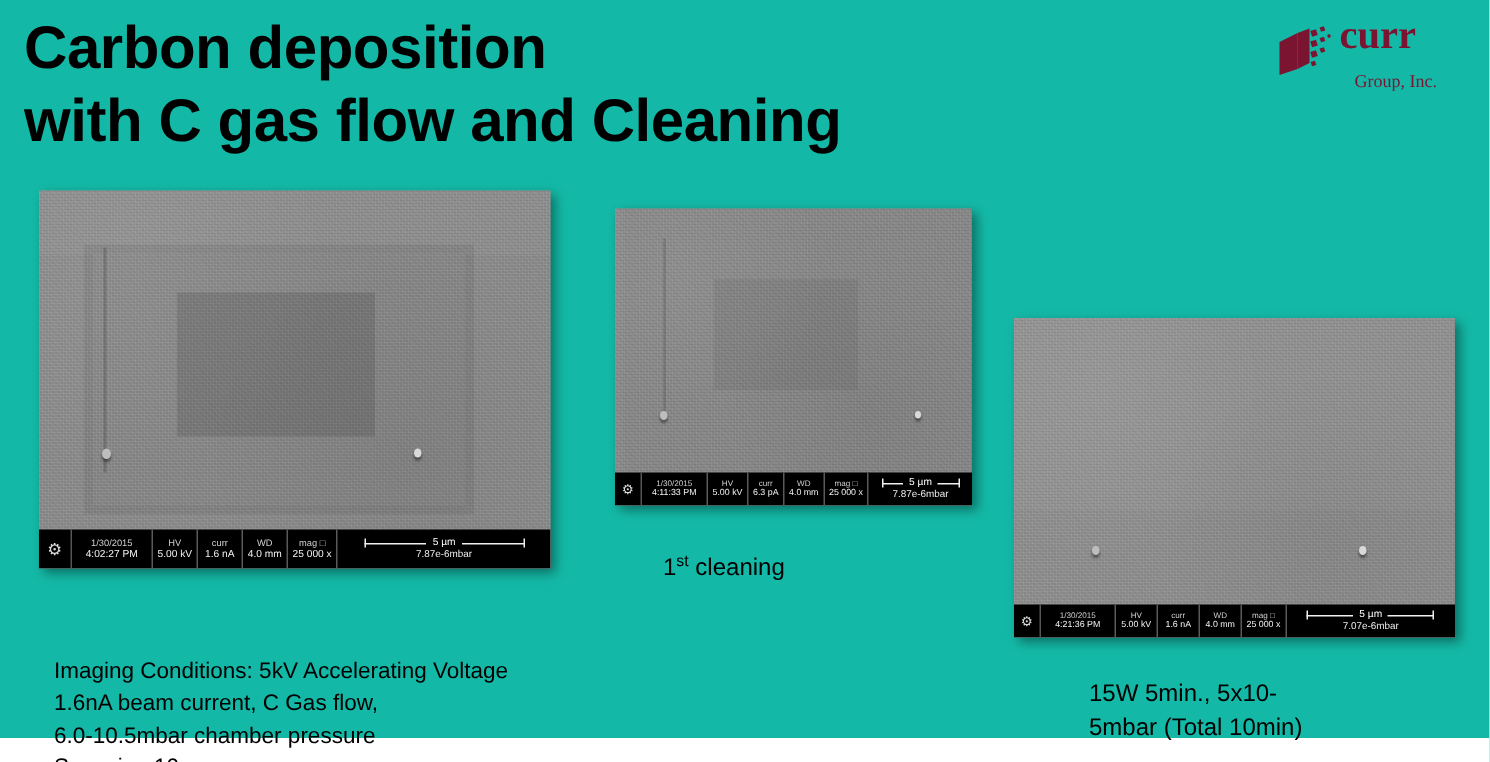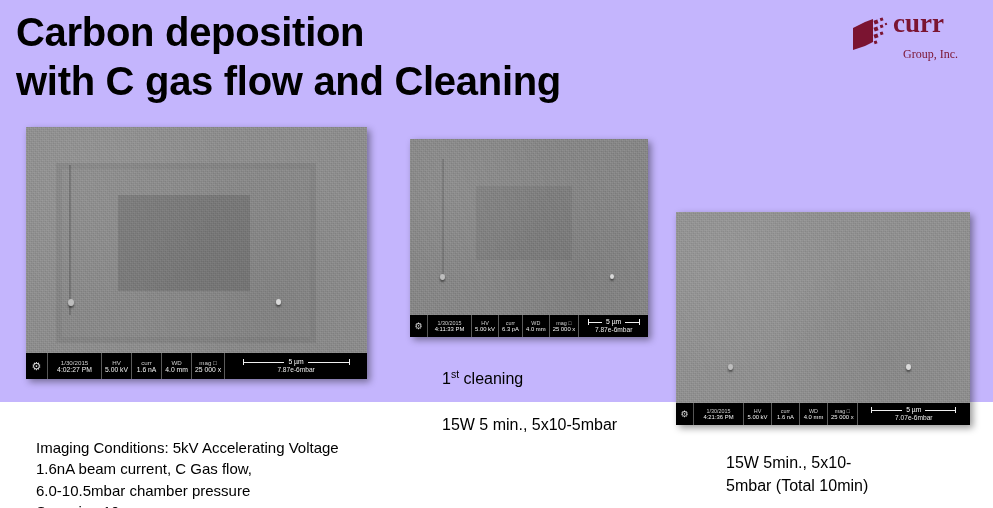--- a/index.html
+++ b/index.html
@@ -2,21 +2,21 @@
 <html><head>
 <meta charset="utf-8">
 <style>
   * { box-sizing: border-box; margin: 0; padding: 0; }
   html, body {
     width: 993px; height: 508px;
     background: #ffffff;
     font-family: "Liberation Sans", sans-serif;
     overflow: hidden;
   }
-  #slide { position: relative; width: 993px; height: 402px; background: #c4b5fd; }
+  #slide { position: relative; width: 993px; height: 492px; background: #14b8a6; }
 
   
   .title {
     position: absolute;
     left: 16px; top: 8px;
     width: 760px;
     font-size: 40px;
     font-weight: bold;
     line-height: 1.22;
     letter-spacing: -0.3px;
@@ -334,21 +334,20 @@
           <span class="bar-tick tick-r"></span>
           <span class="bar-label">5 µm</span>
         </div>
         <span class="db-press">7.07e-6mbar</span>
       </div>
     </div>
   </div>
 
   <div class="caption" id="cap1">
     <div class="cap-head"><span>1</span><sup>st</sup><span> cleaning</span></div>
-    <div>15W 5 min., 5x10-5mbar</div>
   </div>
 
   <div class="caption" id="cap2">
     <div>15W 5min., 5x10-
 5mbar (Total 10min)</div>
   </div>
 
   <div class="conditions">Imaging Conditions: 5kV Accelerating Voltage
 1.6nA beam current, C Gas flow,
 6.0-10.5mbar chamber pressure

